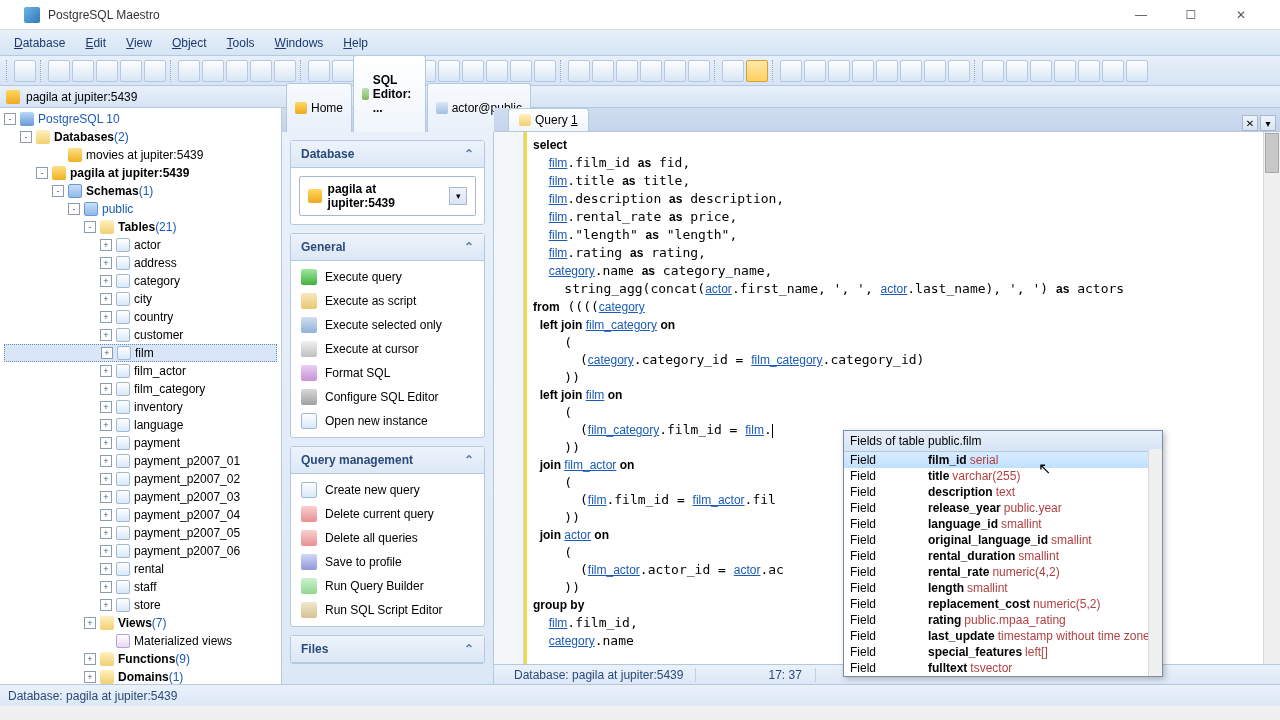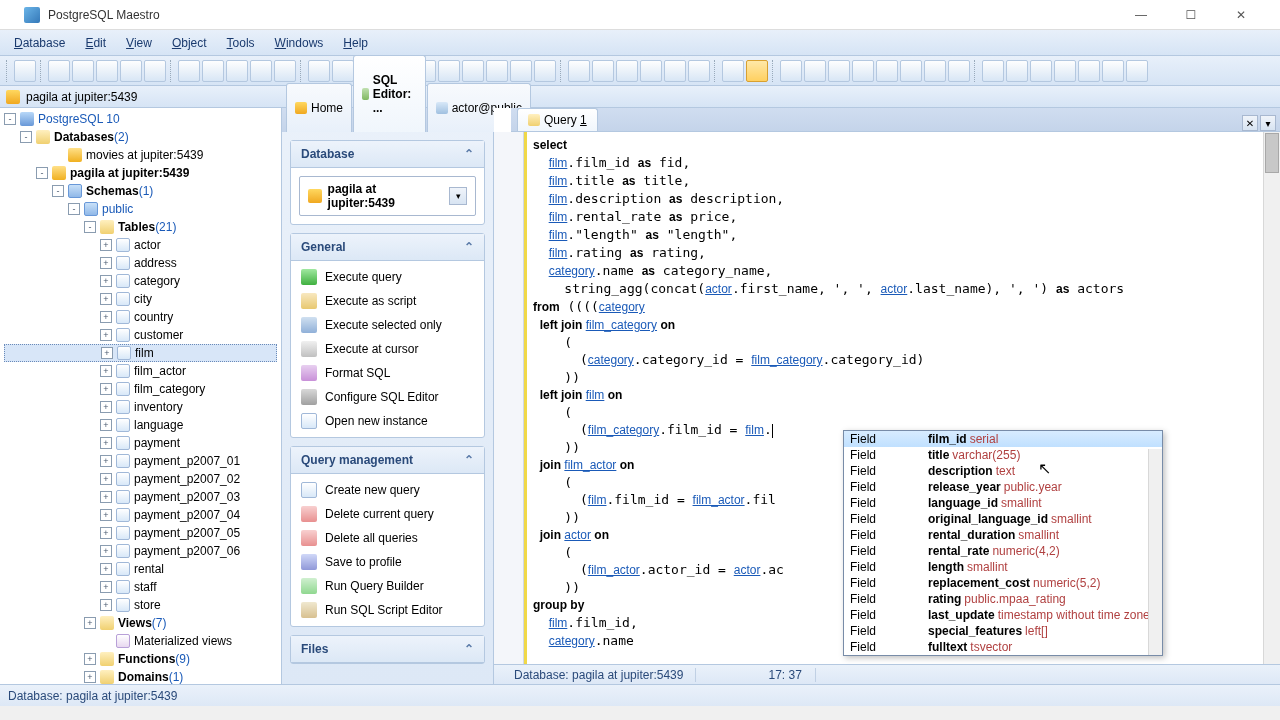--- a/index.html
+++ b/index.html
@@ -64,21 +64,21 @@
 .ai-fmt{background:linear-gradient(#e8d0f0,#c890d8);}
 .ai-help{background:linear-gradient(#c0e0f8,#70b0e8);}
 .ai-cfg{background:linear-gradient(#d8d8d8,#a0a0a0);}
 .ai-new{background:linear-gradient(#fff,#d8e8f8);border:1px solid #a0b8d8;}
 .ai-del{background:linear-gradient(#f8d0d0,#e89090);}
 .ai-save{background:linear-gradient(#d0d8f8,#9098d8);}
 .ai-build{background:linear-gradient(#d0f0d0,#90d890);}
 .ai-edit{background:linear-gradient(#f0e8d0,#d8c090);}
 
 .editor-area { flex: 1; background: #fff; display: flex; flex-direction: column; position: relative; }
-.editor-tabs { height: 24px; background: linear-gradient(#d0ddf0,#c4d4ea); display: flex; align-items: flex-end; padding-left: 6px; border-bottom: 1px solid #b4c8e0; margin-left: 17px; }
+.editor-tabs { height: 24px; background: linear-gradient(#d0ddf0,#c4d4ea); display: flex; align-items: flex-end; padding-left: 14px; border-bottom: 1px solid #b4c8e0; }
 .editor-tabs .etab { padding: 4px 10px; background: linear-gradient(#fff,#f0f6fc); border: 1px solid #b4c8e0; border-bottom: none; border-radius: 3px 3px 0 0; display: flex; align-items: center; gap: 4px; font-size: 11px; }
 .editor-tabs .etab .ei { width: 12px; height: 12px; background: linear-gradient(#fff0c0,#f0d070); border-radius: 2px; }
 .editor-tabs .close-set { margin-left: auto; display: flex; gap: 2px; margin-right: 4px; }
 .editor-tabs .close-set span { width: 16px; height: 16px; background: linear-gradient(#f0f4fa,#d8e4f2); border: 1px solid #a8b8d0; display: flex; align-items: center; justify-content: center; font-size: 10px; }
 
 .code-pane { flex: 1; display: flex; overflow: hidden; position: relative; }
 .gutter { width: 30px; background: #f4f6fa; border-right: 1px solid #d0d8e4; }
 .code { flex: 1; padding: 4px 6px; font-family: Consolas, monospace; font-size: 13px; line-height: 17px; white-space: pre; color: #000; overflow: hidden; border-left: 3px solid #f0d848; }
 .kw { color: #000; font-weight: bold; }
 .link { color: #1a5ab8; text-decoration: underline; }
@@ -514,20 +514,21 @@
       <div class="cell" style="flex:1;border:none"></div>
     </div>
   </div>
 </div>
 
 <div class="statusbar">
   <span>Database: pagila at jupiter:5439</span>
 </div>
 
 <div class="autocomplete">
+  <div class="ac-title">Fields of table public.film</div>
   <div id="ac-rows">
       <div class="ac-row sel">
         <span class="ac-kind">Field</span>
         <span class="ac-name">film_id</span>
         <span class="ac-type">serial</span>
       </div>
       <div class="ac-row">
         <span class="ac-kind">Field</span>
         <span class="ac-name">title</span>
         <span class="ac-type">varchar(255)</span>

